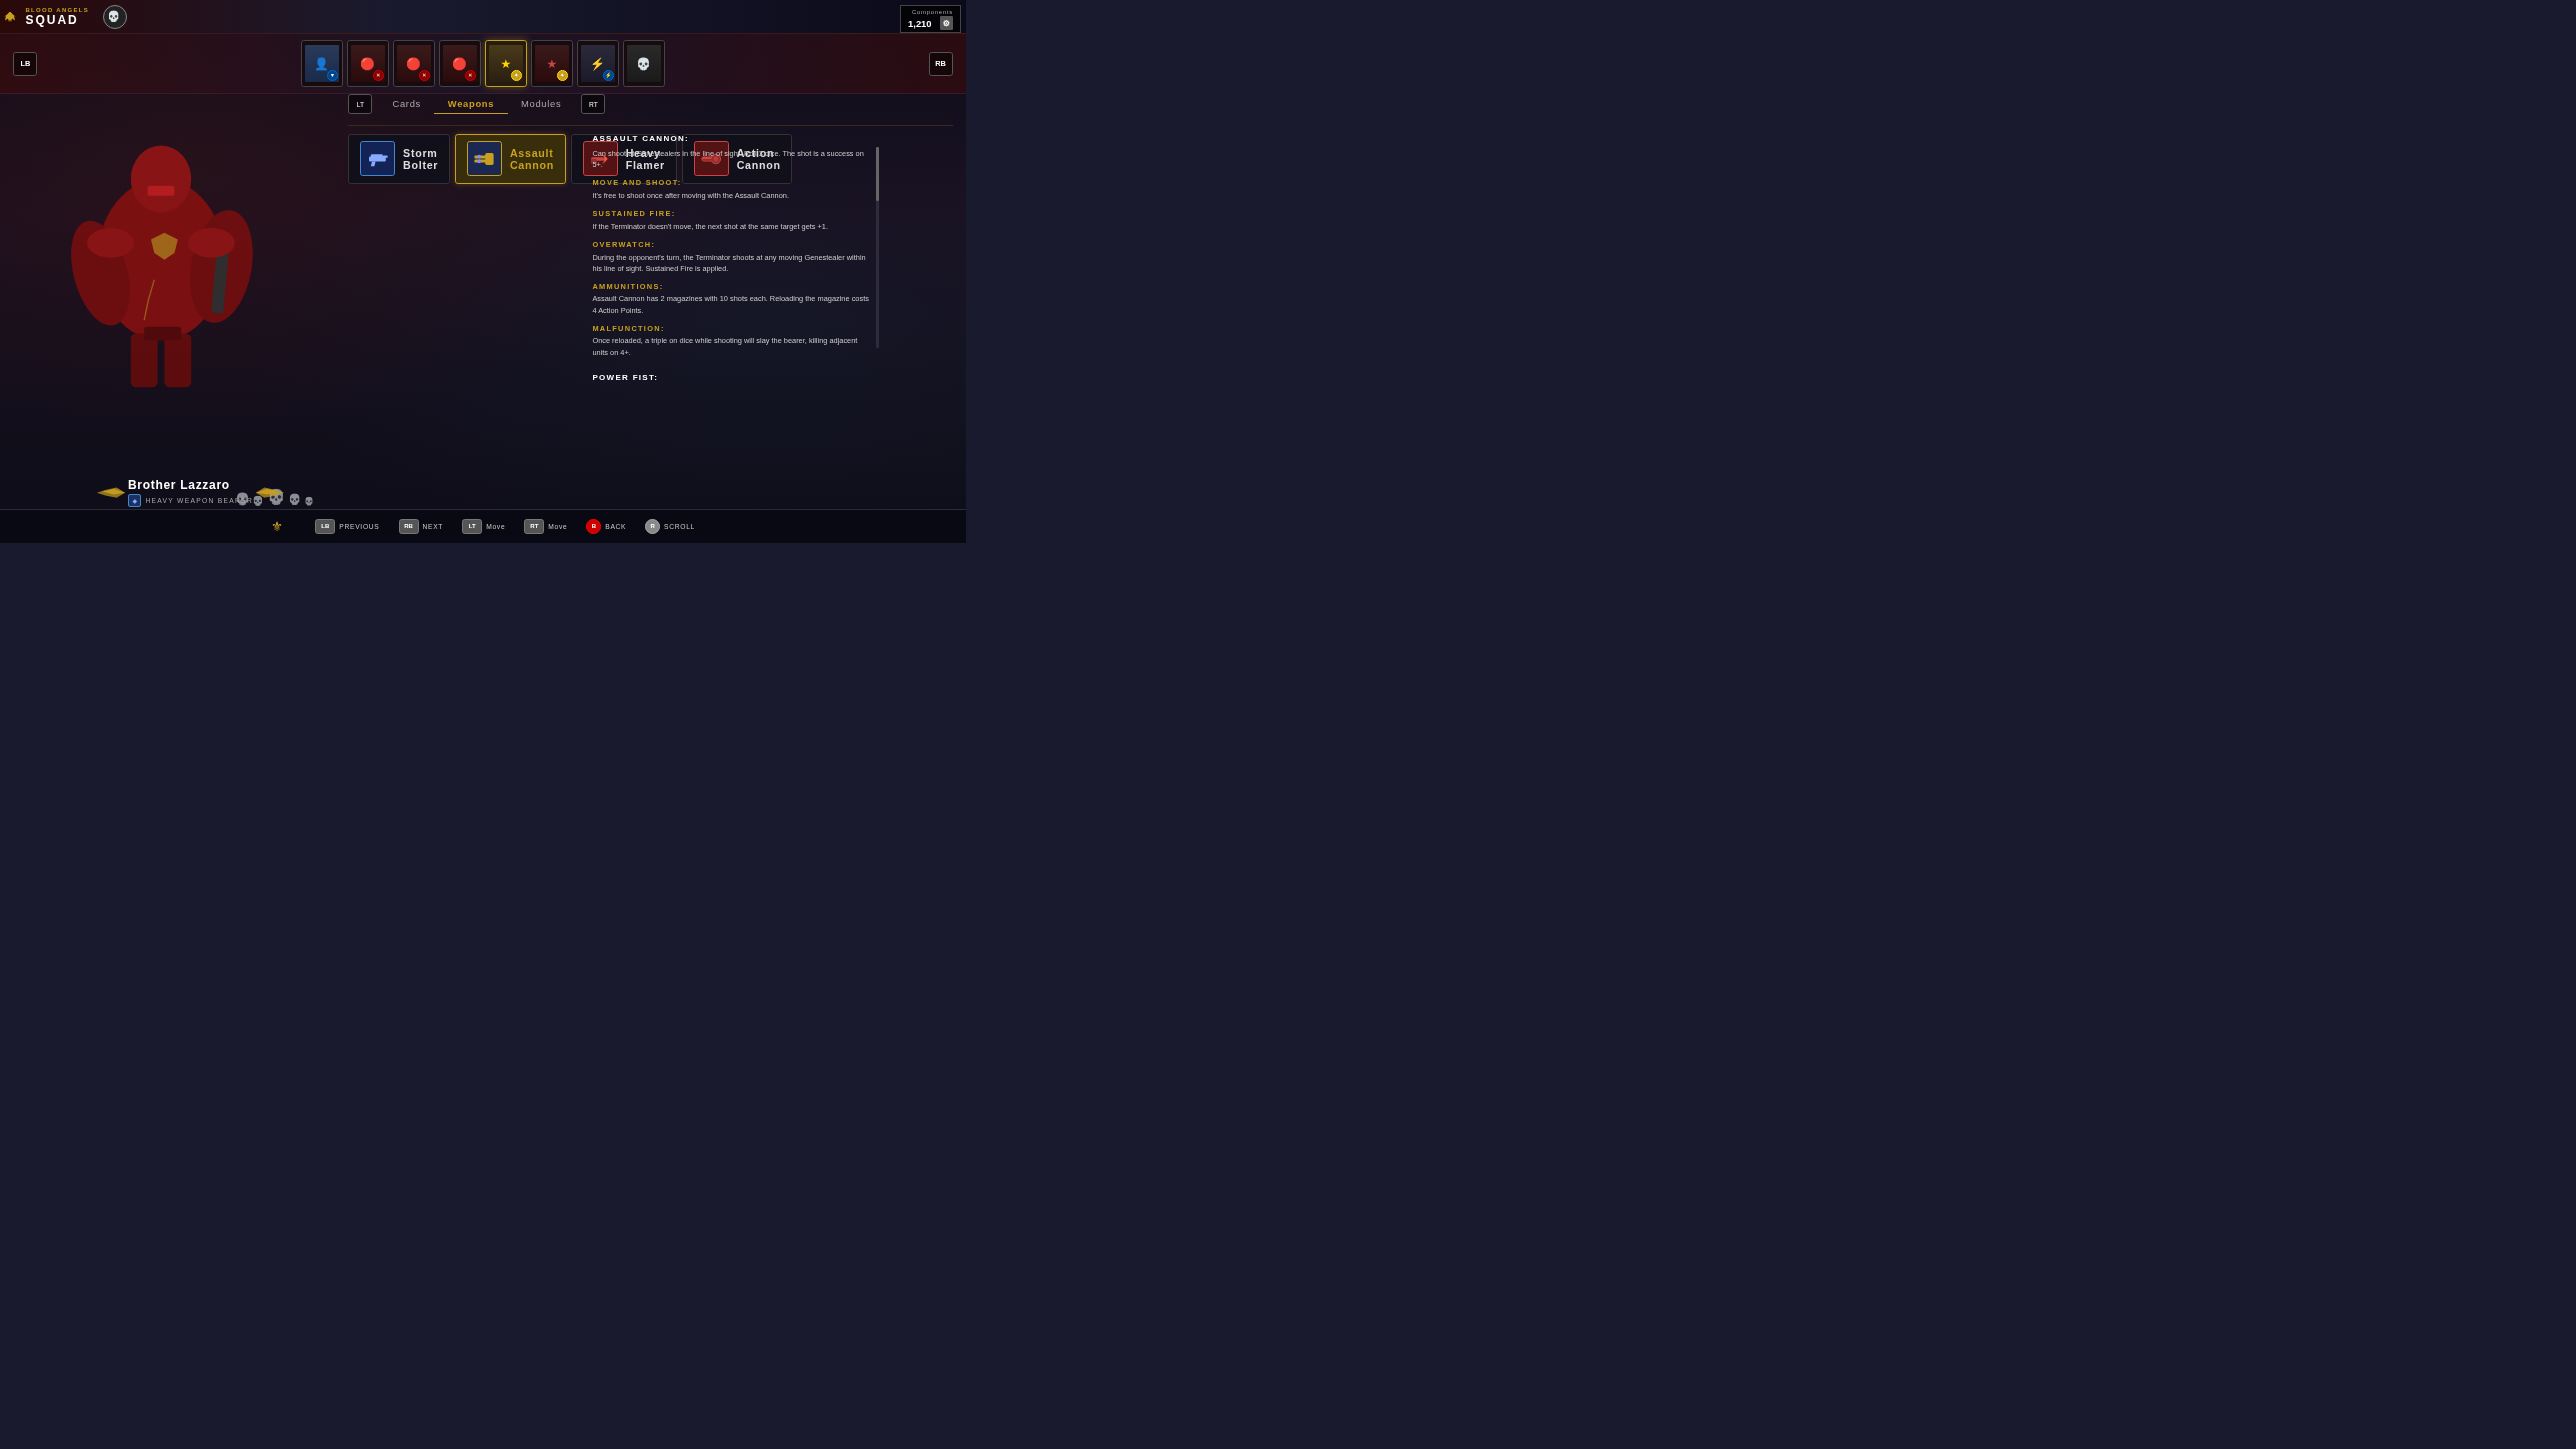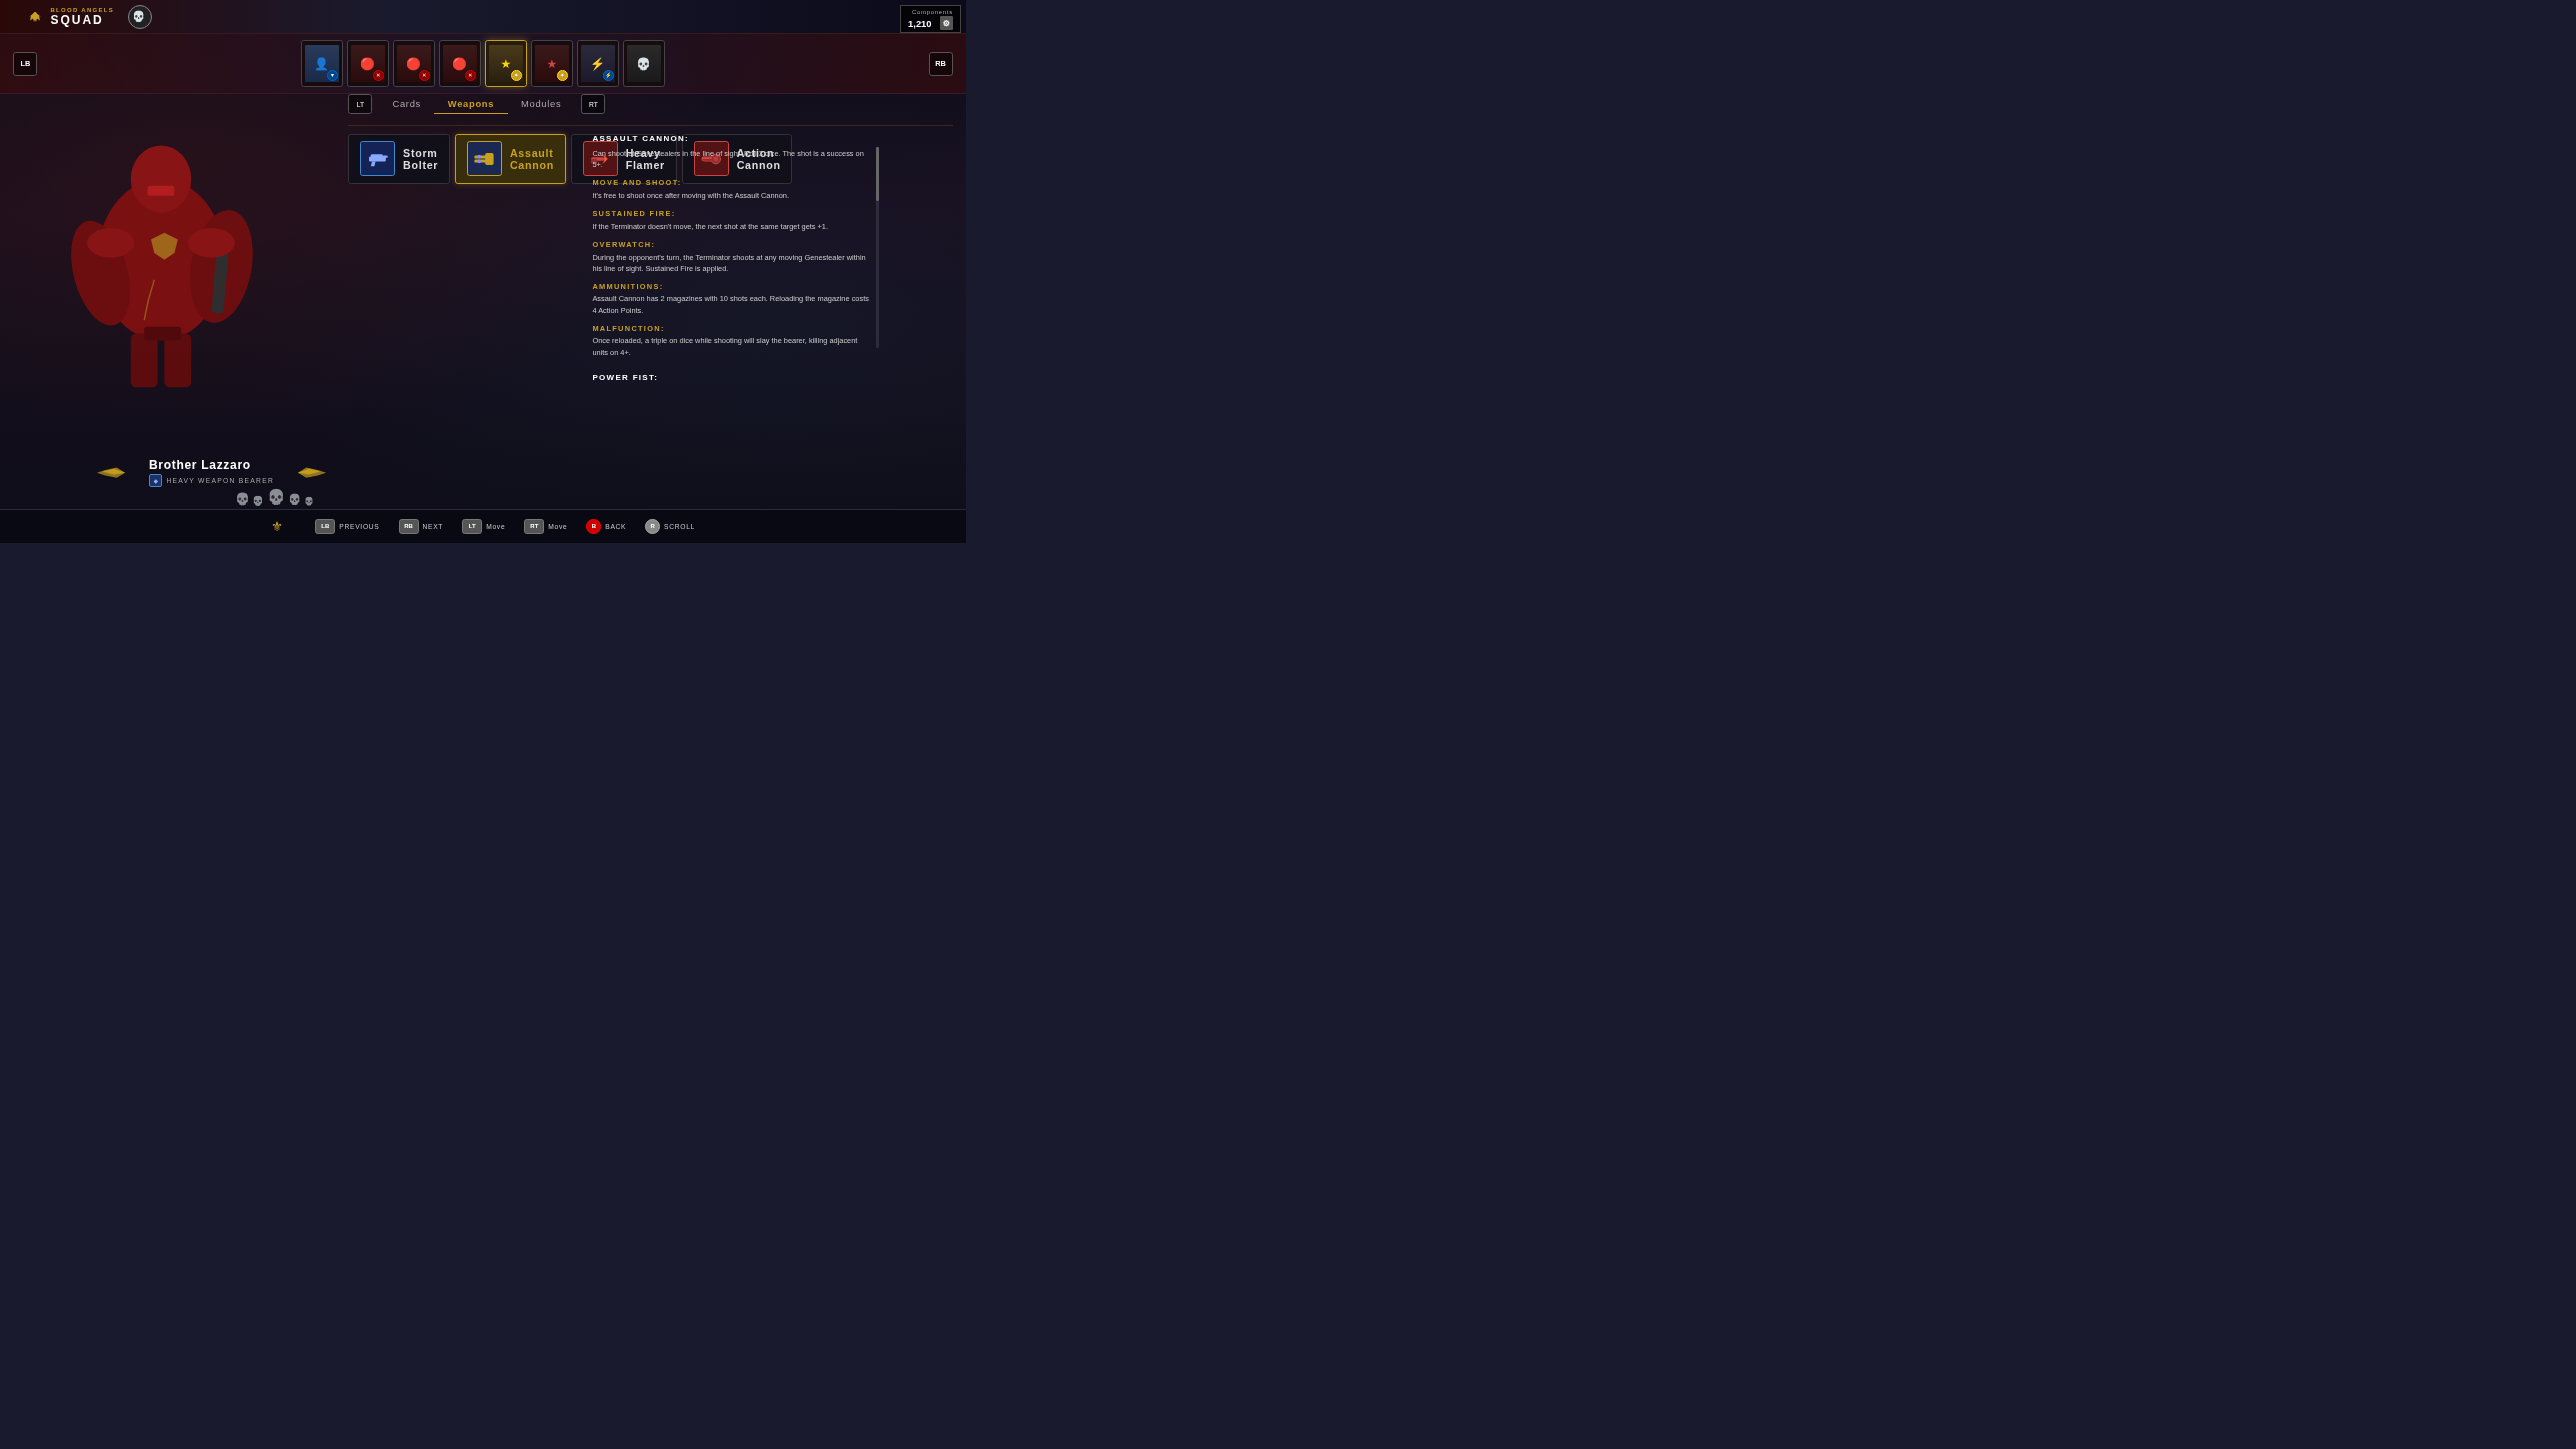--- a/index.html
+++ b/index.html
@@ -32,21 +32,21 @@
     .top-bar {
       position: absolute;
       top: 0;
       left: 0;
       right: 0;
       height: 34px;
       background: linear-gradient(90deg, #2a0808 0%, #1a1a2e 40%, #0a0a1a 100%);
       border-bottom: 0.7px solid #3a1a1a;
       display: flex;
       align-items: center;
-      padding: 0 25px;
+      padding: 0 0;
     }
 
     .squad-logo {
       display: flex;
       align-items: center;
       gap: 5.4px;
     }
 
     .eagle-icon {
       width: 20px;
@@ -378,25 +378,25 @@
       font-size: 7.4px;
       color: #c8a020;
       letter-spacing: 1.3px;
       font-weight: bold;
       margin-bottom: 2.7px;
     }
 
     
     .character-info {
       position: absolute;
-      bottom: 56px;
+      bottom: 36px;
       left: 94px;
       display: flex;
       align-items: center;
-      gap: 21px;
+      gap: 0;
     }
 
     .char-name-box {
       display: flex;
       flex-direction: column;
     }
 
     .char-name {
       font-size: 12px;
       color: #ffffff;

